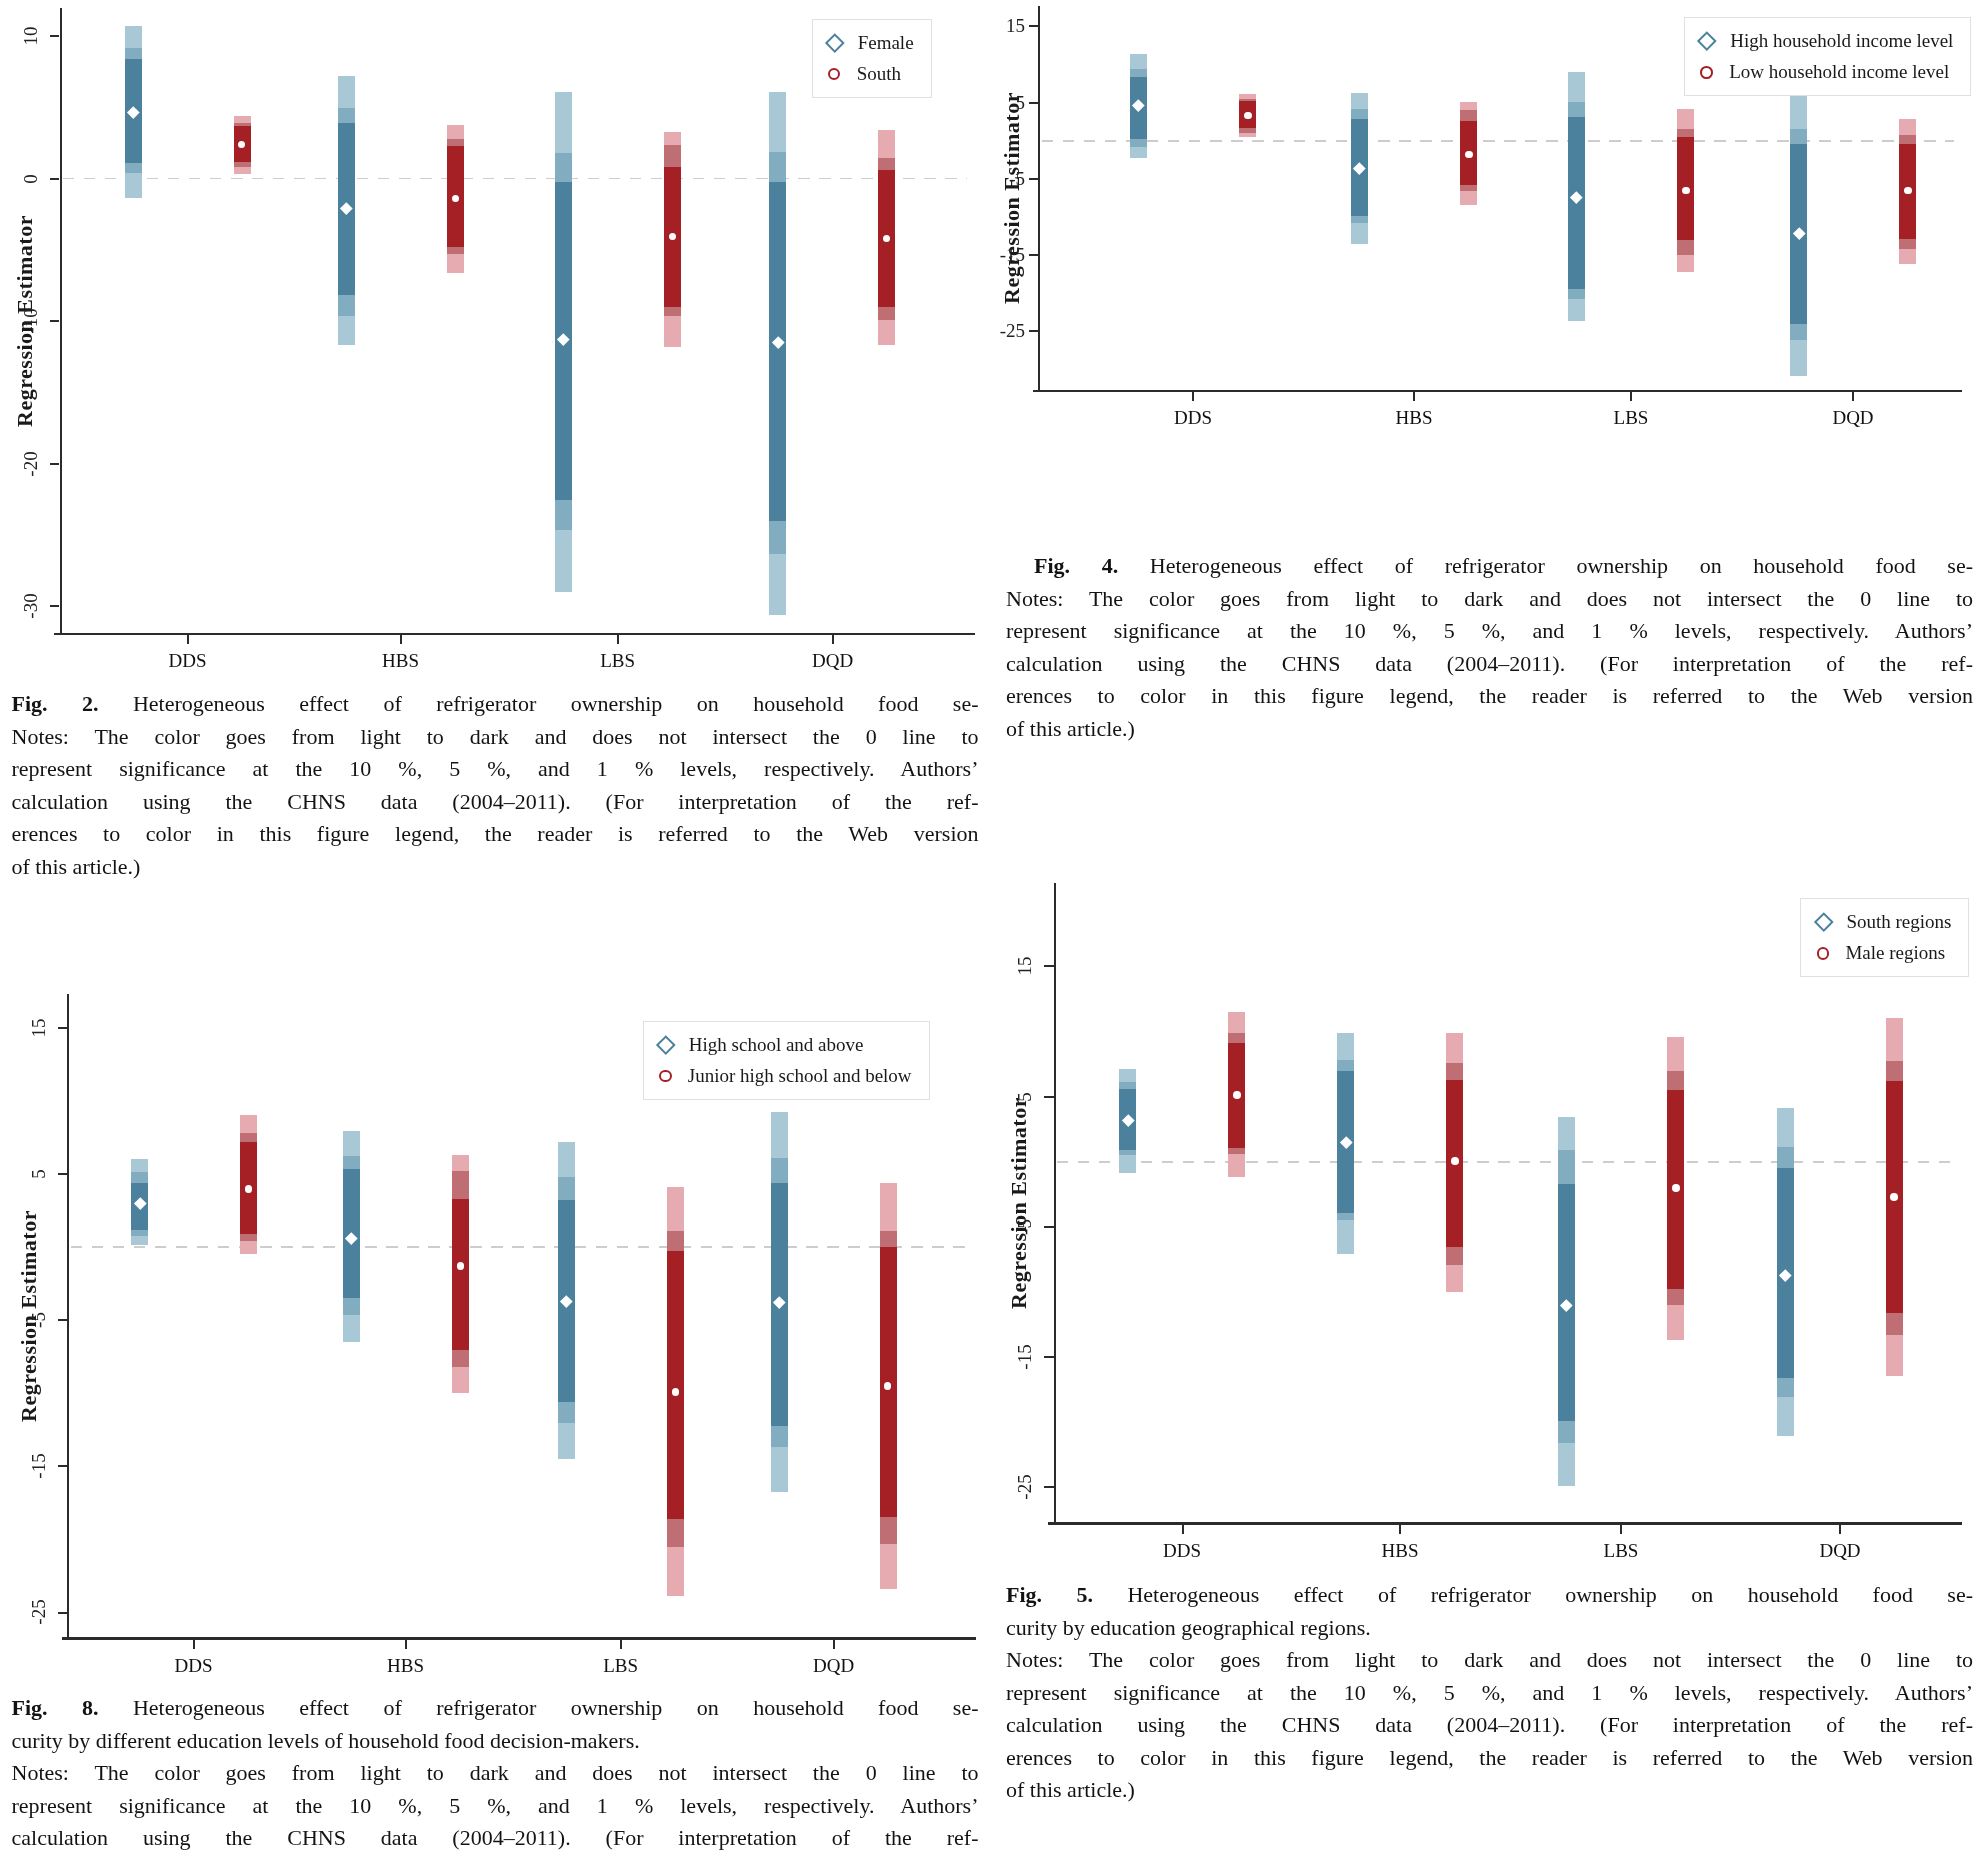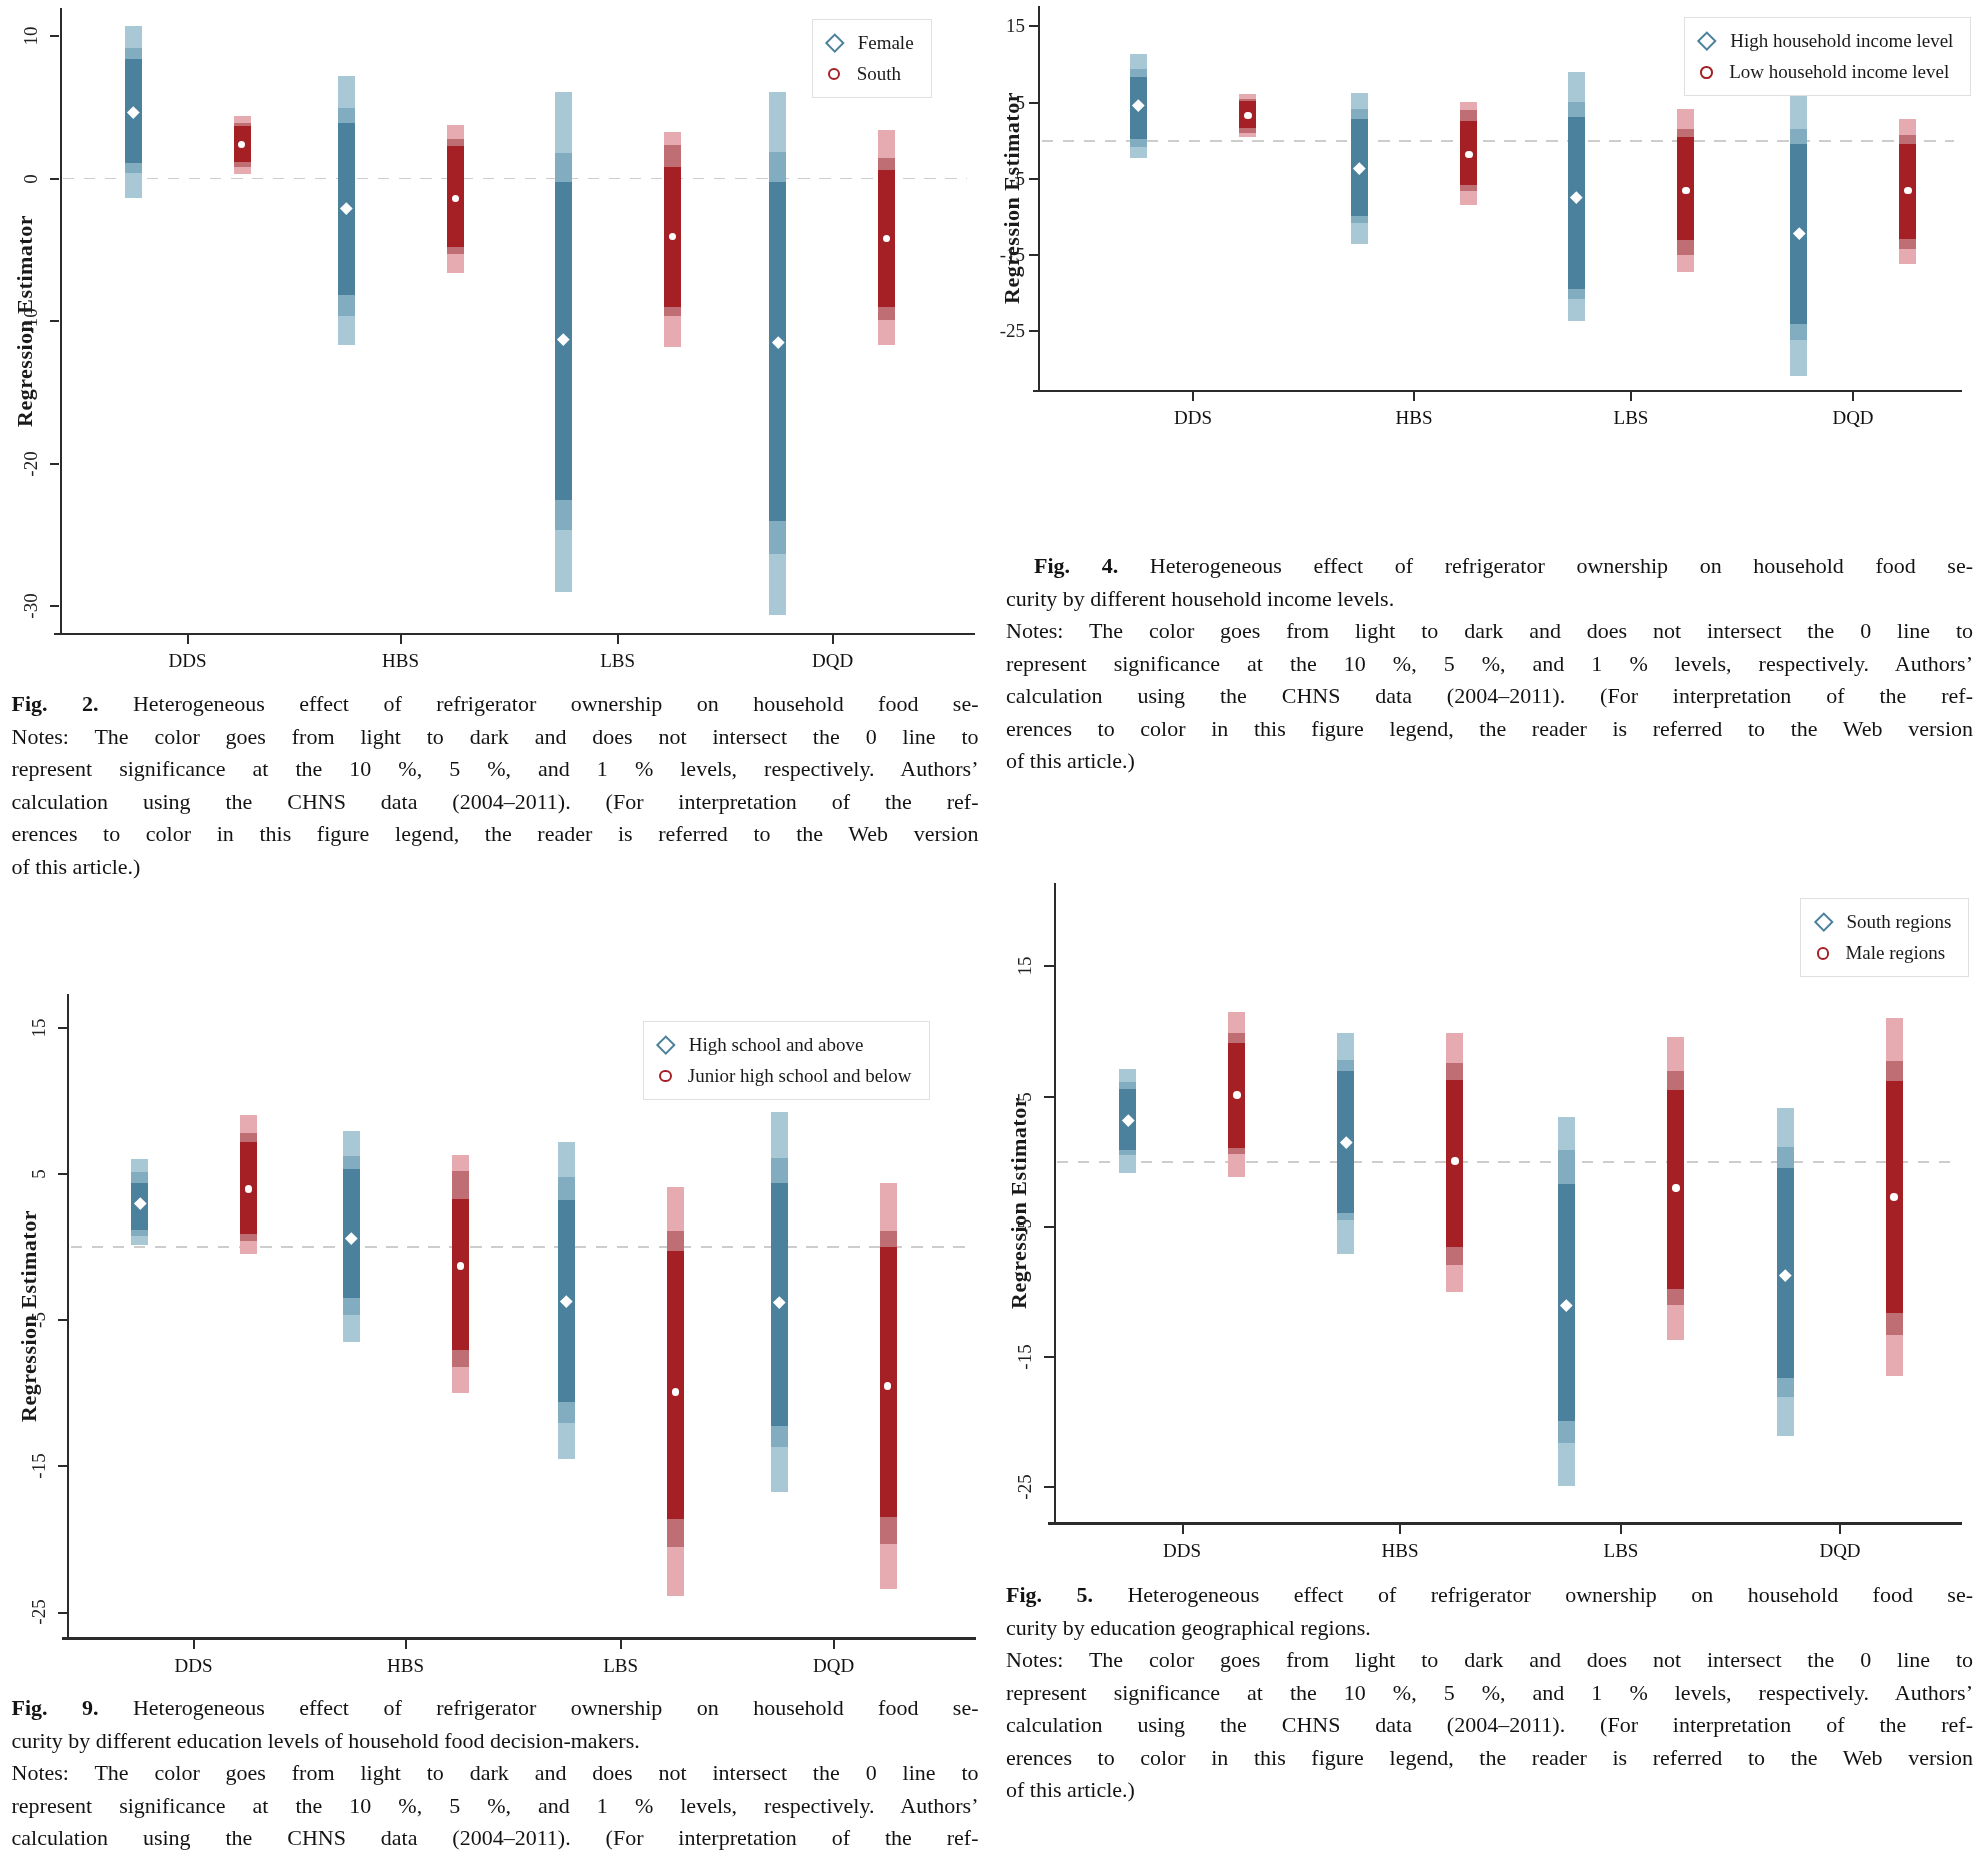--- a/index.html
+++ b/index.html
@@ -167,21 +167,21 @@
         <span class="lgic diamond" style="border-color: rgb(75, 129, 156);"></span>
         <span class="lgtxt">High school and above</span>
       </div>
       <div class="lgitem" style="position: relative;">
         <span class="lgic circle" style="border-color: rgb(164, 32, 37);"></span>
         <span class="lgtxt">Junior high school and below</span>
       </div>
     </div>
   </div>
 <div class="cap" style="left: 11.5px; top: 1692px; width: 967px;">
-    <div class="cap-line jl"><span class="b" style="position: relative;">Fig. 9.</span><span style="position: relative;"> Heterogeneous effect of refrigerator ownership on household food se-</span></div>
+    <div class="cap-line jl"><span class="b" style="position: relative;">Fig. 8.</span><span style="position: relative;"> Heterogeneous effect of refrigerator ownership on household food se-</span></div>
     <div class="cap-line"><span style="position: relative;">curity by different education levels of household food decision-makers.</span></div>
     <div class="cap-line jl"><span style="position: relative;">Notes: The color goes from light to dark and does not intersect the 0 line to</span></div>
     <div class="cap-line jl"><span style="position: relative;">represent significance at the 10 %, 5 %, and 1 % levels, respectively. Authors’</span></div>
     <div class="cap-line jl"><span style="position: relative;">calculation using the CHNS data (2004–2011). (For interpretation of the ref-</span></div>
   </div>
 <div class="fig" style="left: 1002px; top: 5.7px; width: 977px; height: 428px;">
     <div class="vaxis" style="left: 36px; top: 0px; height: 386px;"></div>
     <div class="haxis" style="left: 31px; top: 384px; width: 929px;"></div>
     <div class="zeroline" style="left: 40px; top: 134px; width: 912px;"></div>
     <div class="ylab" style="left: 9.6px; top: 192px;">Regression Estimator</div>
@@ -241,21 +241,20 @@
         <span class="lgtxt">High household income level</span>
       </div>
       <div class="lgitem" style="position: relative;">
         <span class="lgic circle" style="border-color: rgb(164, 32, 37);"></span>
         <span class="lgtxt">Low household income level</span>
       </div>
     </div>
   </div>
 <div class="cap" style="left: 1006px; top: 550px; width: 967px;">
     <div class="cap-line jl"><span class="b" style="position: relative; margin-left: 28px;">Fig. 4.</span><span style="position: relative;"> Heterogeneous effect of refrigerator ownership on household food se-</span></div>
-    <div class="cap-line"><span style="position: relative;">curity by different household income levels.</span></div>
     <div class="cap-line jl"><span style="position: relative;">Notes: The color goes from light to dark and does not intersect the 0 line to</span></div>
     <div class="cap-line jl"><span style="position: relative;">represent significance at the 10 %, 5 %, and 1 % levels, respectively. Authors’</span></div>
     <div class="cap-line jl"><span style="position: relative;">calculation using the CHNS data (2004–2011). (For interpretation of the ref-</span></div>
     <div class="cap-line jl"><span style="position: relative;">erences to color in this figure legend, the reader is referred to the Web version</span></div>
     <div class="cap-line"><span style="position: relative;">of this article.)</span></div>
   </div>
 <div class="fig" style="left: 1002px; top: 883px; width: 977px; height: 683px;">
     <div class="vaxis" style="left: 52px; top: 0px; height: 641px;"></div>
     <div class="haxis" style="left: 46px; top: 639px; width: 914px;"></div>
     <div class="zeroline" style="left: 55px; top: 278px; width: 897px;"></div>

